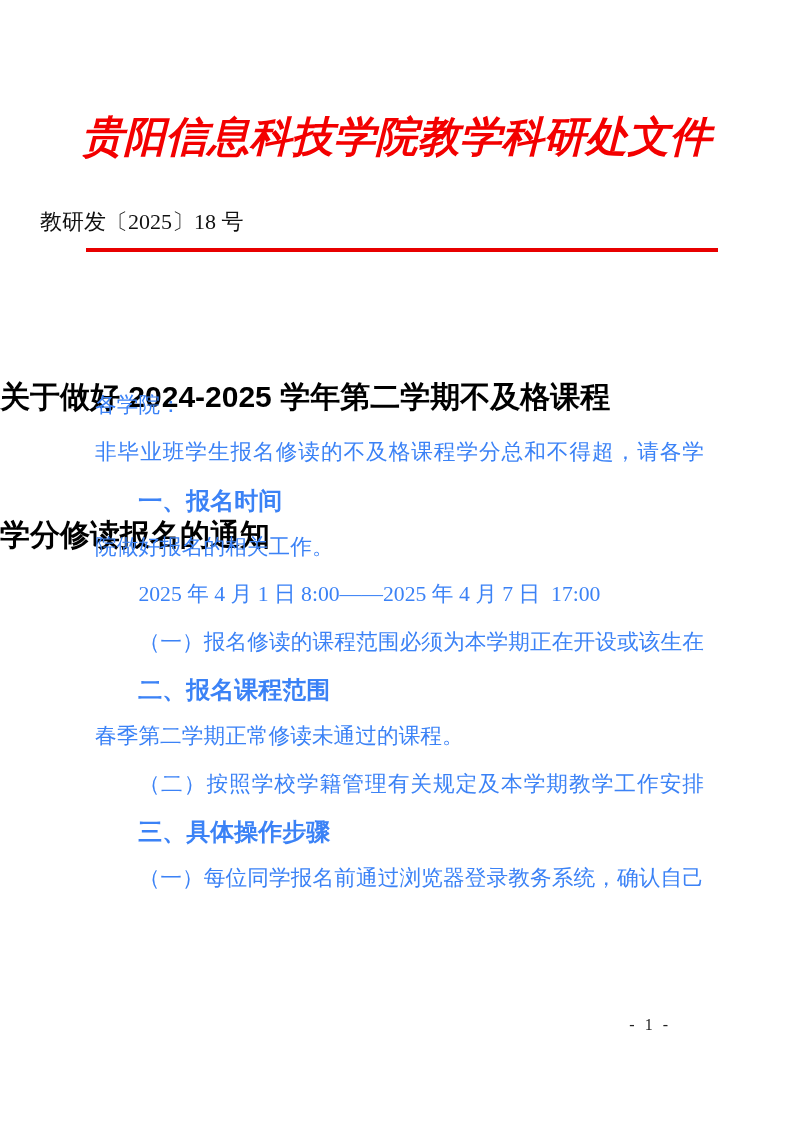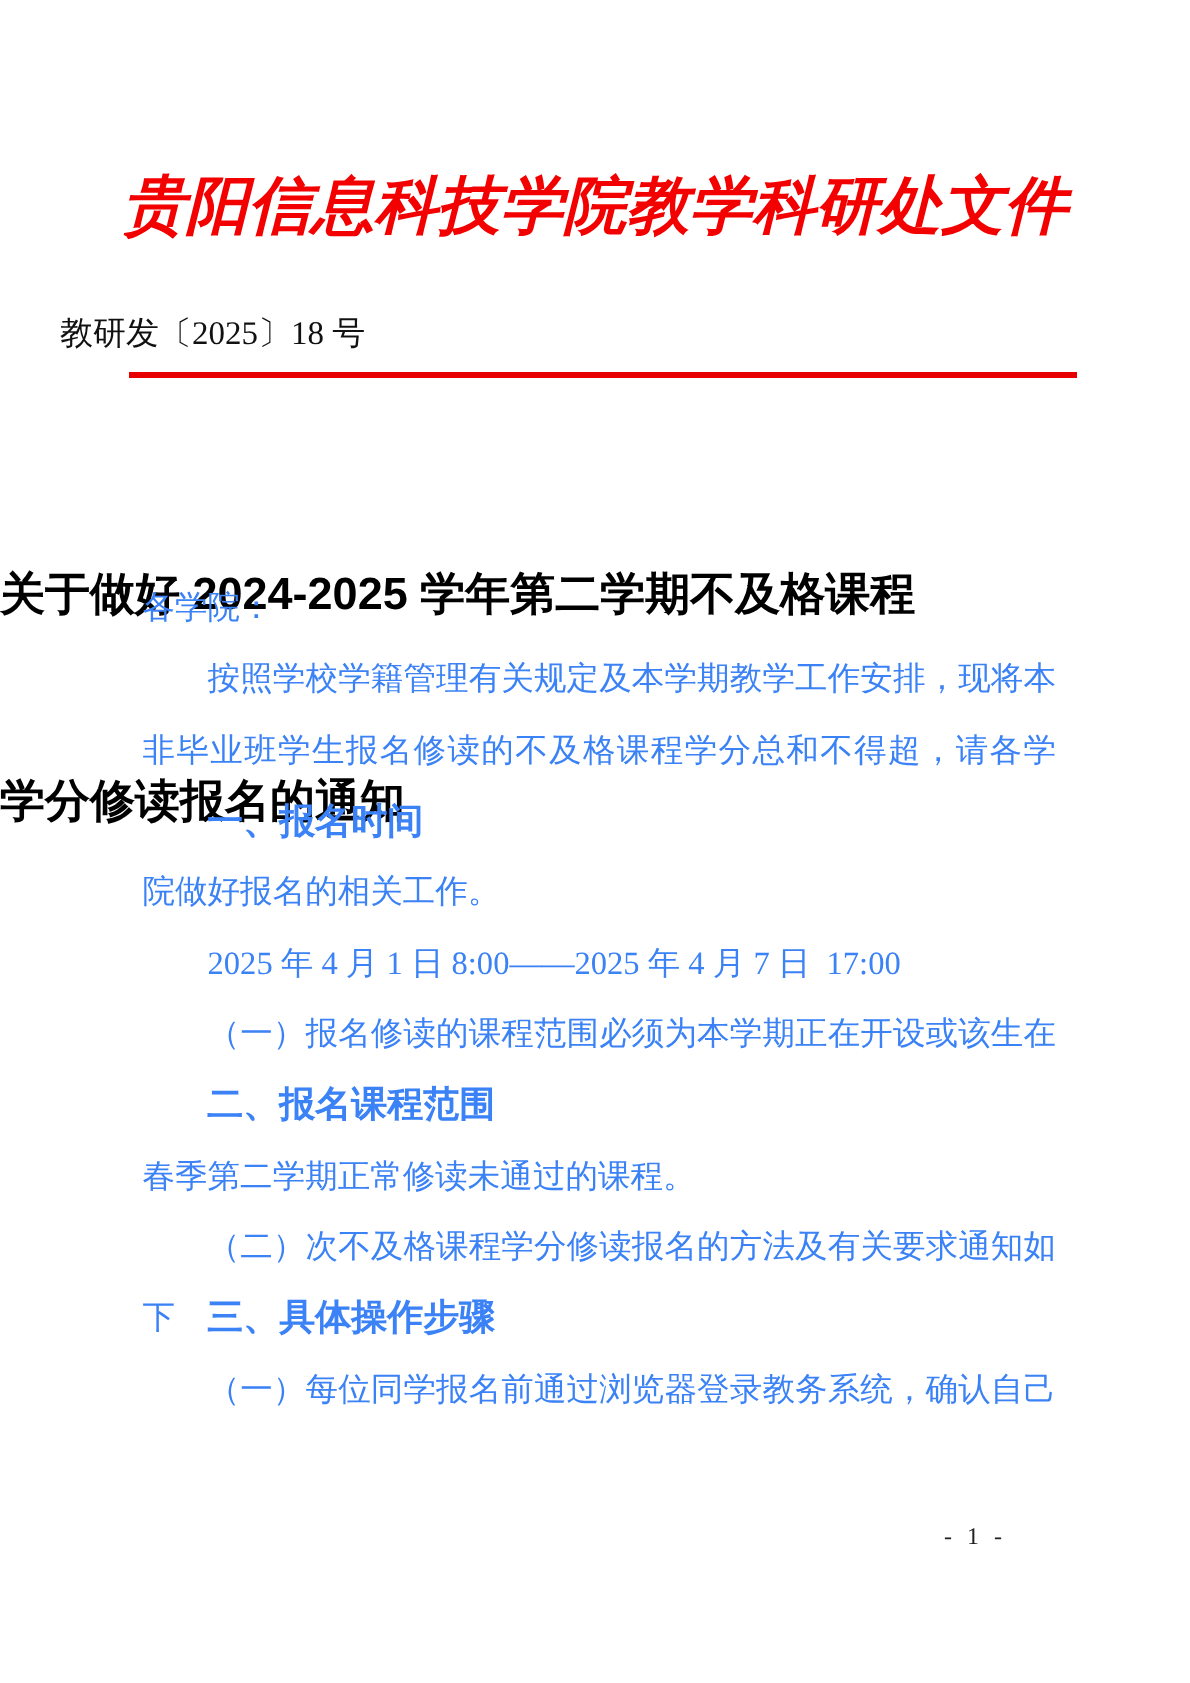--- a/index.html
+++ b/index.html
@@ -114,28 +114,27 @@
 
   <div class="red-line" style="background: rgb(232, 0, 0);"></div>
 
   <div class="doc-title">
     <div>关于做好 2024-2025 学年第二学期不及格课程</div>
     <div>学分修读报名的通知</div>
   </div>
 
   <div class="body-block">
       <div class="line">各学院：</div>
-      <div class="line indent fill">按照学校学籍管理有关规定及本学期教学工作安排，现将本</div>
       <div class="line fill">非毕业班学生报名修读的不及格课程学分总和不得超，请各学</div>
       <div class="line indent bold">一、报名时间</div>
       <div class="line">院做好报名的相关工作。</div>
       <div class="line indent">2025 年 4 月 1 日 8:00——2025 年 4 月 7 日  17:00</div>
       <div class="line indent fill">（一）报名修读的课程范围必须为本学期正在开设或该生在</div>
       <div class="line indent bold">二、报名课程范围</div>
       <div class="line">春季第二学期正常修读未通过的课程。</div>
-      <div class="line indent fill">（二）次不及格课程学分修读报名的方法及有关要求通知如下</div>
+      <div class="line indent fill">（二）按照学校学籍管理有关规定及本学期教学工作安排</div>
       <div class="line indent bold">三、具体操作步骤</div>
       <div class="line indent fill">（一）每位同学报名前通过浏览器登录教务系统，确认自己</div>
     </div>
 
   <div class="page-number">- 1 -</div>
 
 </div>
 
 </body></html>

